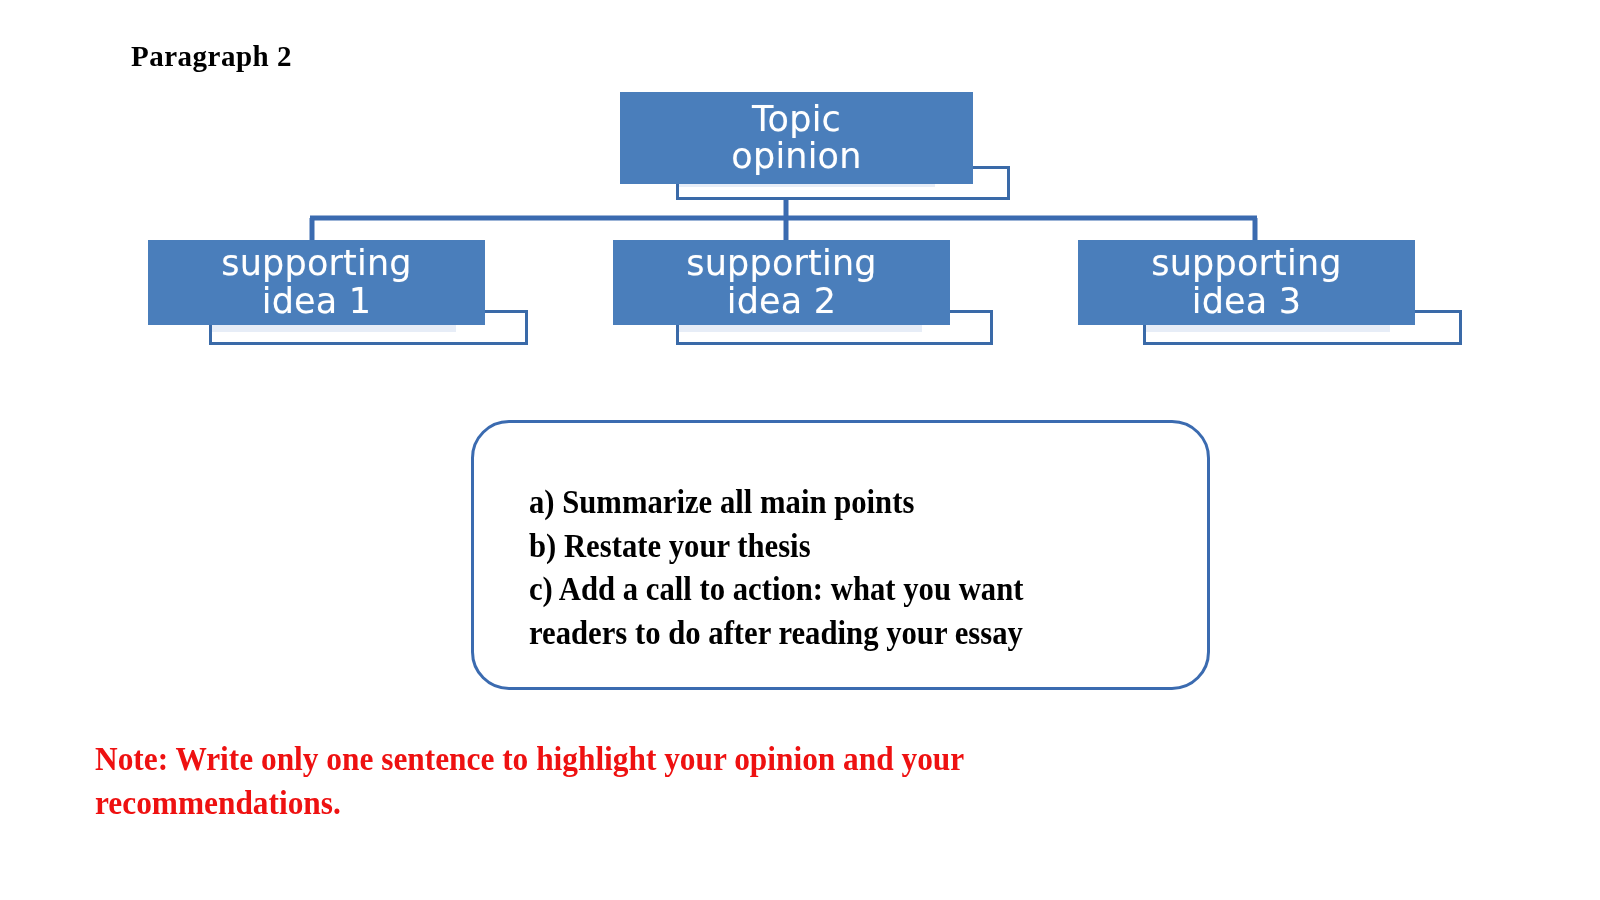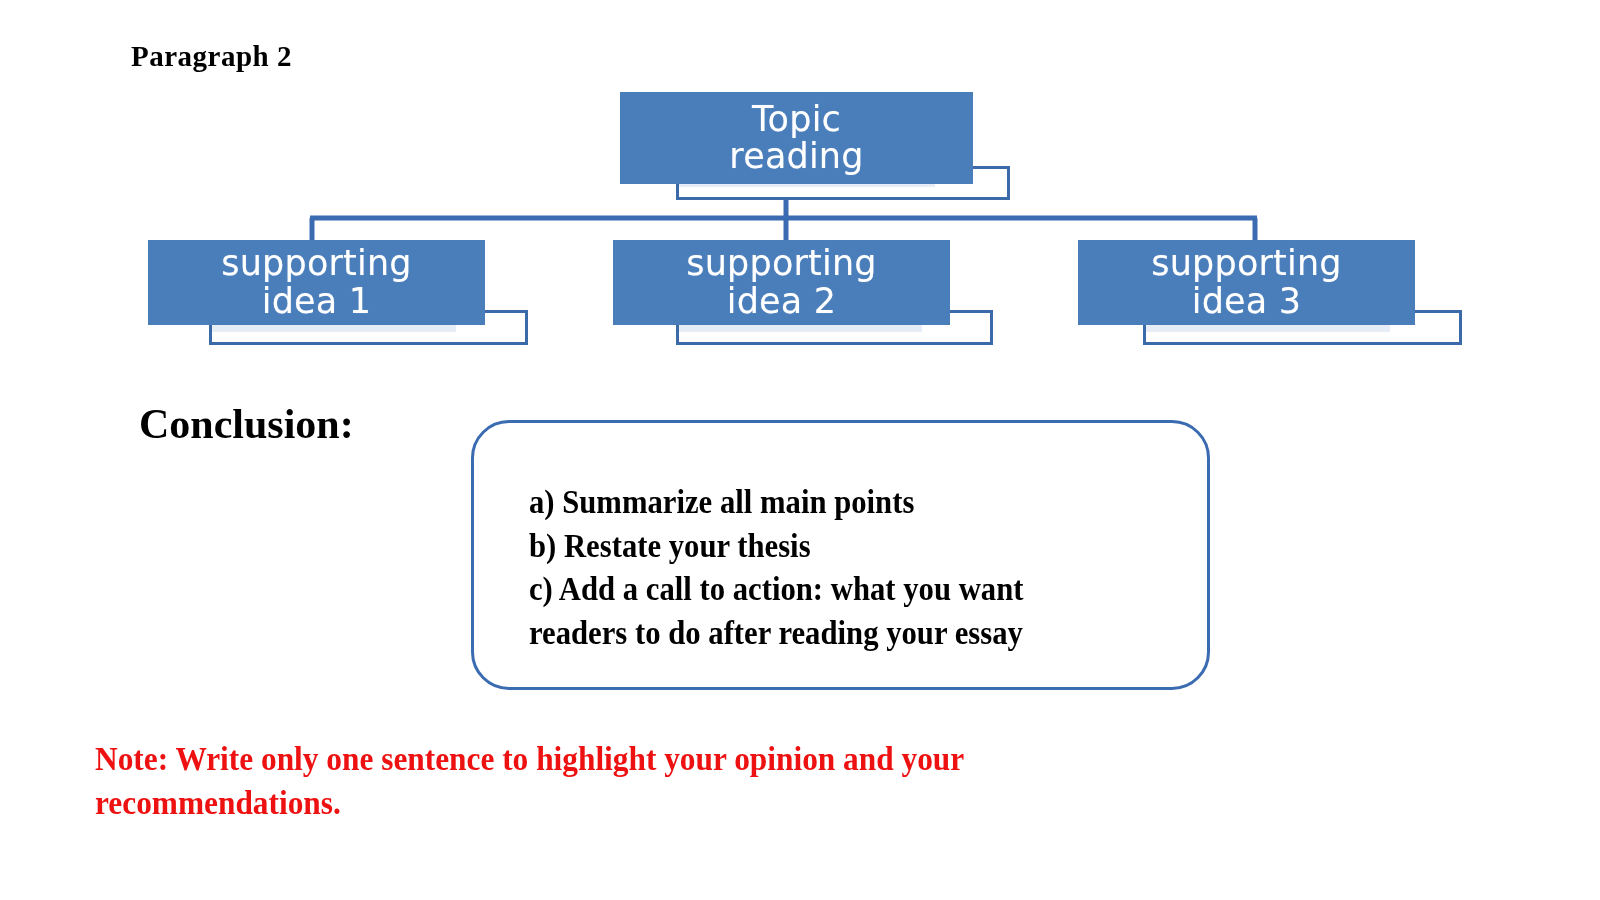--- a/index.html
+++ b/index.html
@@ -176,21 +176,21 @@
       <line x1="310" y1="218" x2="1257" y2="218" stroke="#3b6bb0" stroke-width="5"></line>
 
       <line x1="312" y1="218" x2="312" y2="243" stroke="#3b6bb0" stroke-width="5"></line>
 
       <line x1="1255" y1="218" x2="1255" y2="243" stroke="#3b6bb0" stroke-width="5"></line>
     </svg>
 
     <div class="node" id="node-topic">
       <div class="plate"></div>
       <div class="box" style="white-space: pre-line;">Topic
-reading</div>
+opinion</div>
     </div>
 
     <div class="node" id="node-s1">
       <div class="plate"></div>
       <div class="box" style="white-space: pre-line;">supporting
 idea 1</div>
     </div>
 
     <div class="node" id="node-s2">
       <div class="plate"></div>
@@ -199,21 +199,20 @@
     </div>
 
     <div class="node" id="node-s3">
       <div class="plate"></div>
       <div class="box" style="white-space: pre-line;">supporting
 idea 3</div>
     </div>
 
   </div>
 
-  <div class="conclusion-label">Conclusion:</div>
 
   <div class="conclusion-box"></div>
 
   <div class="conclusion-list">
     <div class="item">a) Summarize all main points</div>
     <div class="item">b) Restate your thesis</div>
     <div class="item">c) Add a call to action: what you want</div>
     <div class="item">readers to do after reading your essay</div>
   </div>
 

